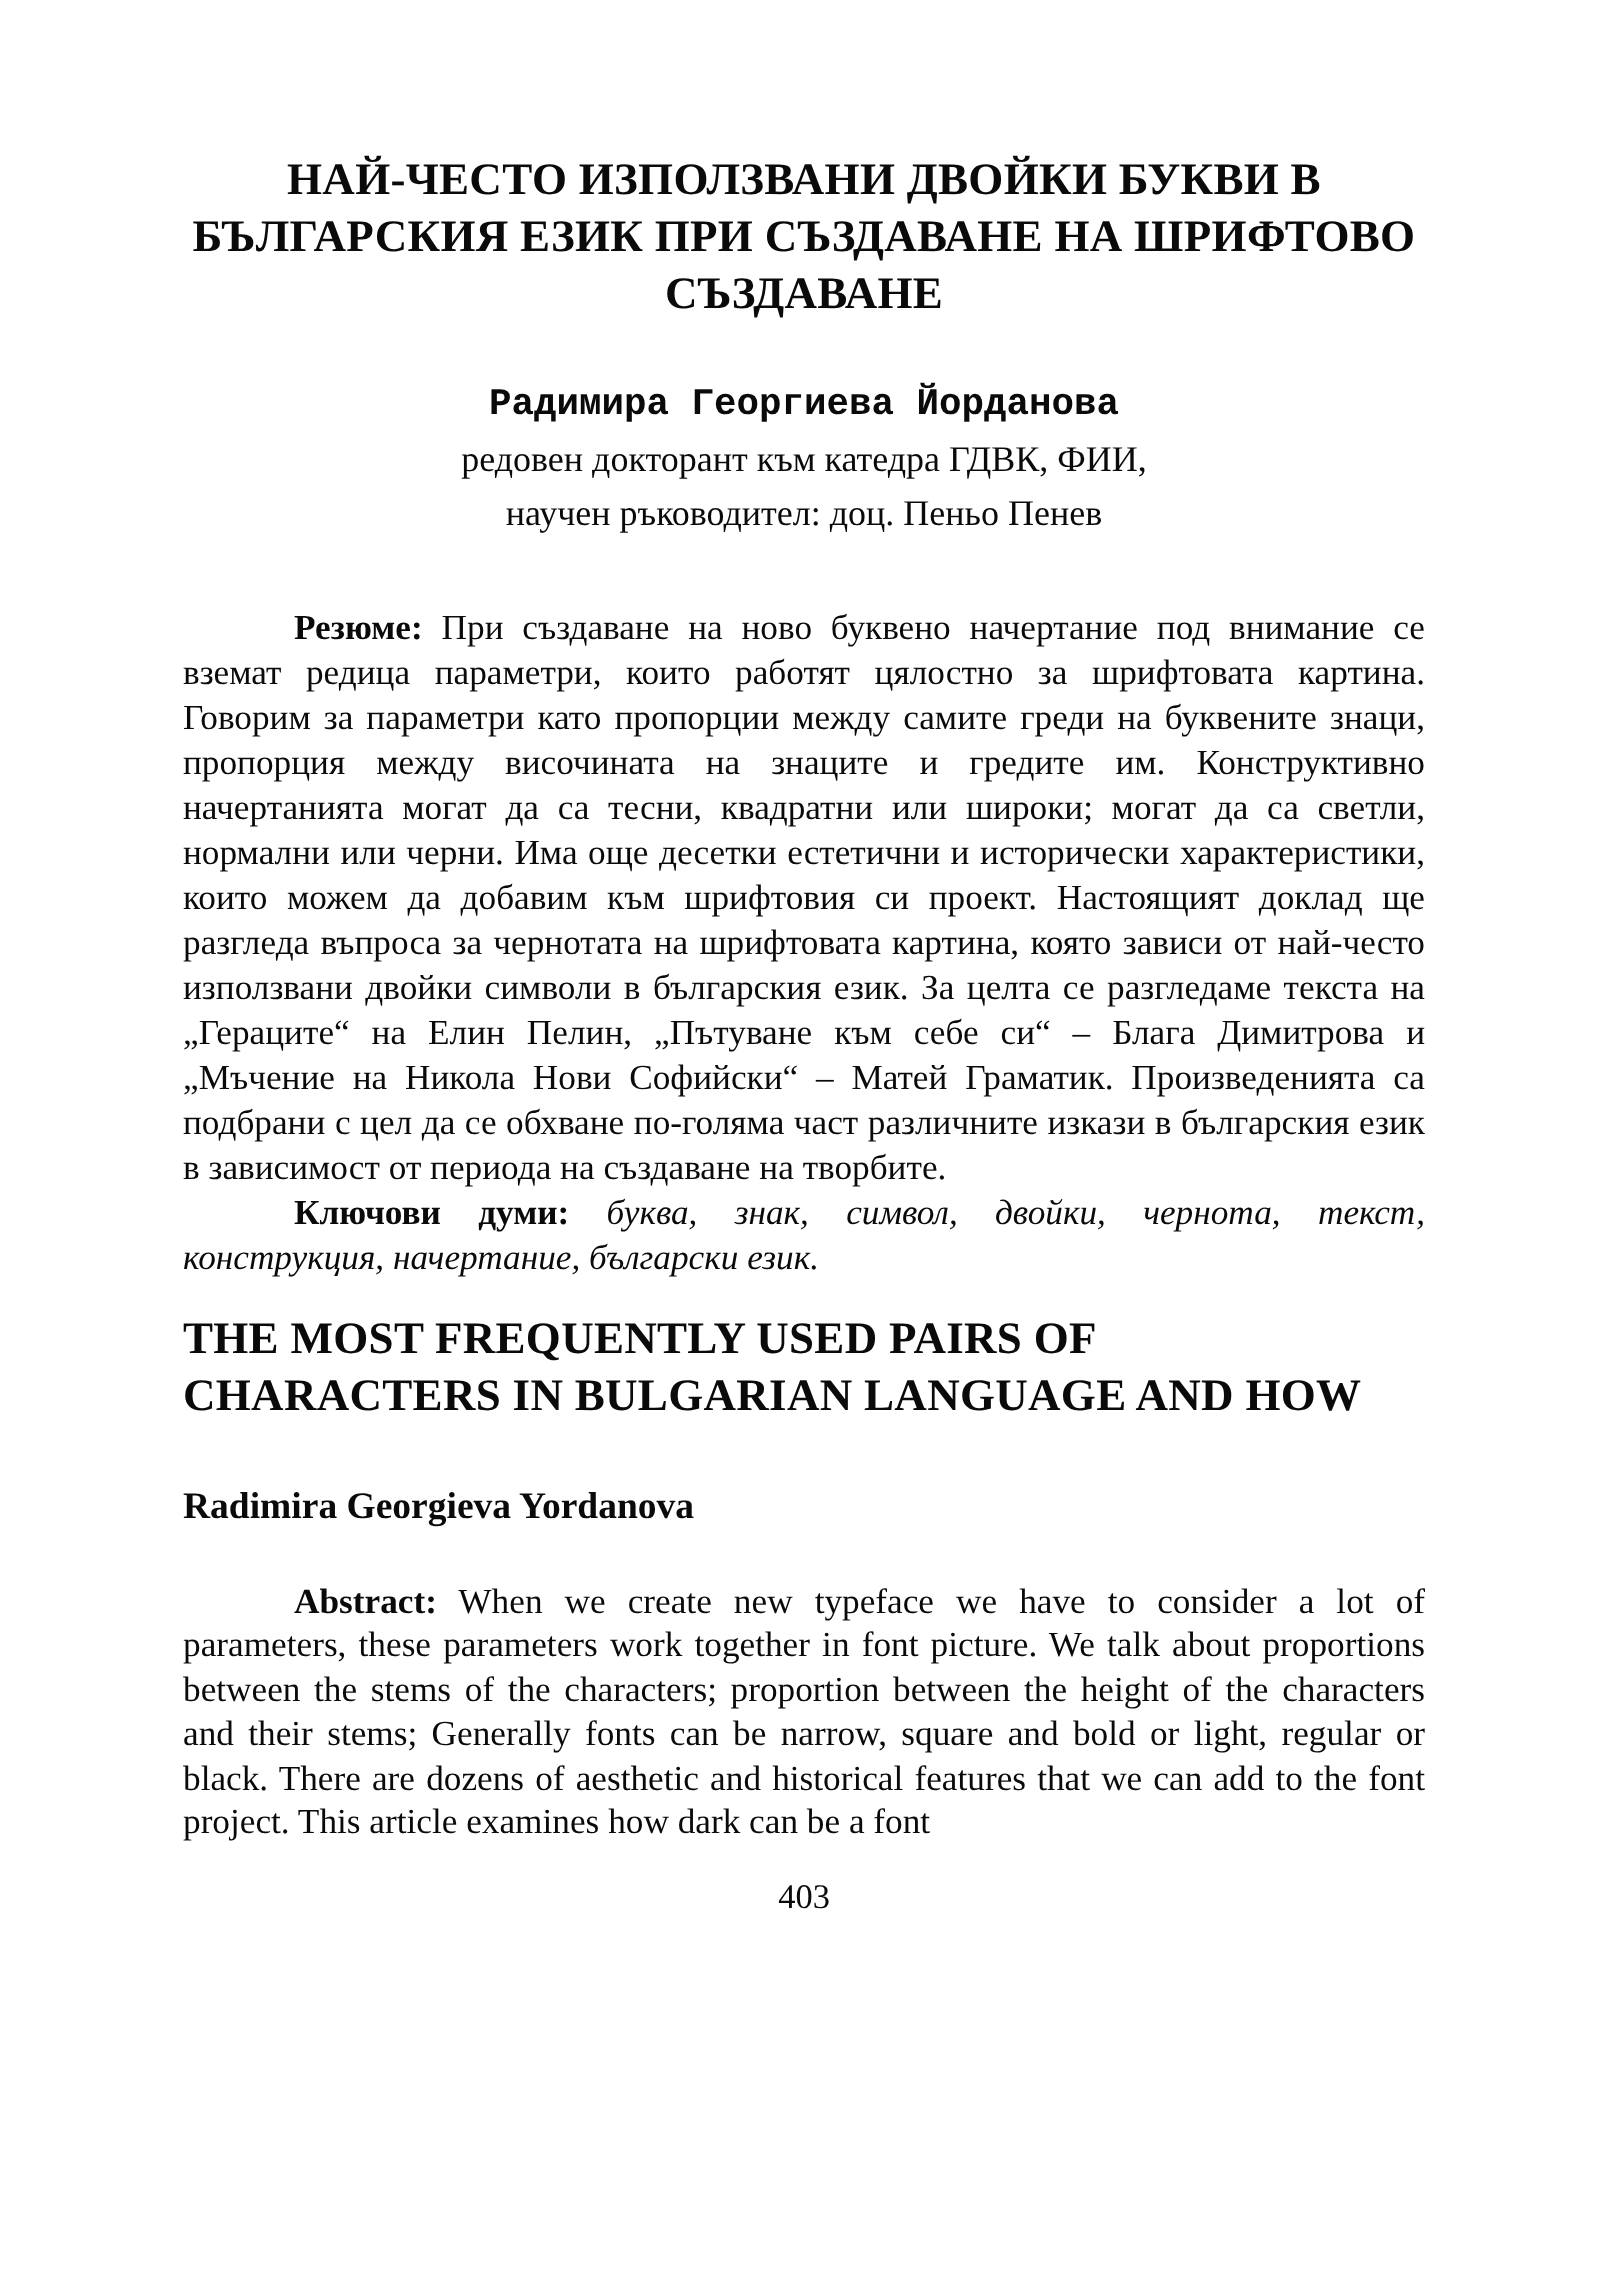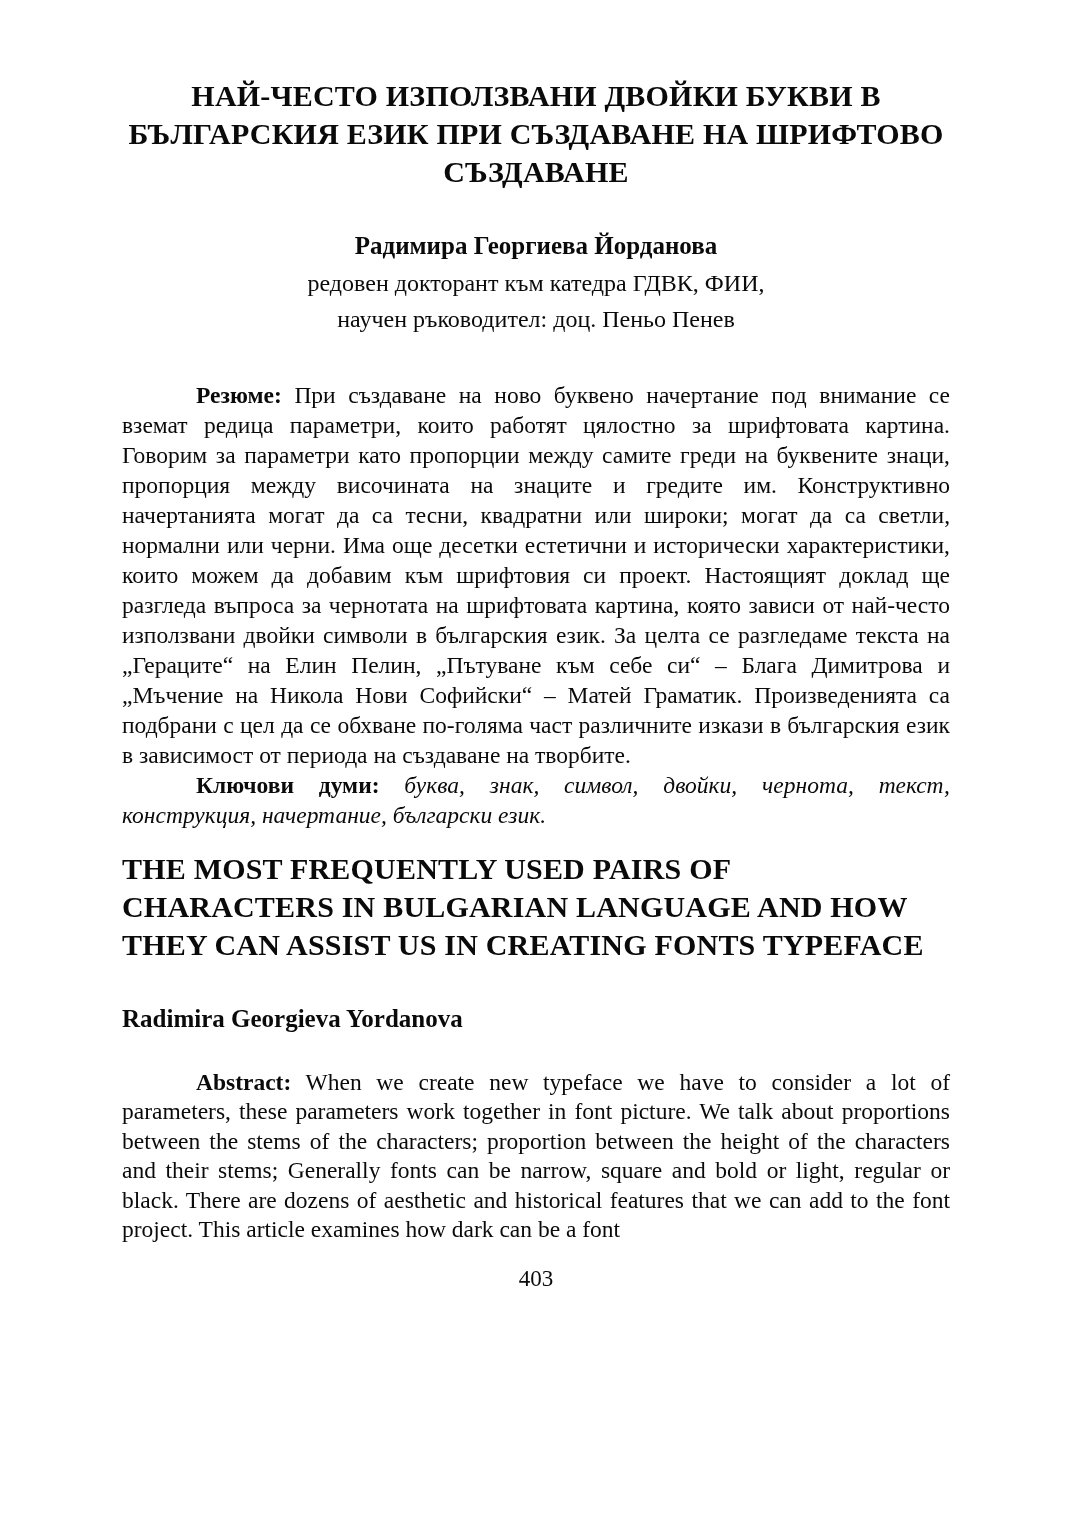--- a/index.html
+++ b/index.html
@@ -12,20 +12,21 @@
   body {
     width: 1080px;
     height: 1530px;
     overflow: hidden;
   }
   .page {
     width: 828px;
     margin-left: 122px;
     padding-top: 77px;
     box-sizing: content-box;
+    margin-top: 24px;
   }
 
   
   .bg-title {
     margin: 0;
     font-size: 30px;
     line-height: 38px;
     font-weight: bold;
     text-align: center;
     letter-spacing: 0.2px;
@@ -35,20 +36,21 @@
   
   .author-block {
     margin-top: 37px;
     text-align: center;
     font-size: 24px;
     line-height: 36.5px;
   }
   .author-name {
     font-weight: bold;
     font-size: 25px;
+    font-family: Liberation Mono, monospace;
   }
 
   
   .para {
     margin: 0;
     text-align: justify;
     text-indent: 74px;
     font-size: 23.5px;
   }
   .bg-para { line-height: 30px; }
@@ -107,21 +109,20 @@
 
   <p class="para bg-para resume-para"><b class="lead">Резюме:</b>
     <span>При създаване на ново буквено начертание под внимание се вземат редица параметри, които работят цялостно за шрифтовата картина. Говорим за параметри като пропорции между самите греди на буквените знаци, пропорция между височината на знаците и гредите им. Конструктивно начертанията могат да са тесни, квадратни или широки; могат да са светли, нормални или черни. Има още десетки естетични и исторически характеристики, които можем да добавим към шрифтовия си проект. Настоящият доклад ще разгледа въпроса за чернотата на шрифтовата картина, която зависи от най-често използвани двойки символи в българския език. За целта се разгледаме текста на „Гераците“ на Елин Пелин, „Пътуване към себе си“ – Блага Димитрова и „Мъчение на Никола Нови Софийски“ – Матей Граматик. Произведенията са подбрани с цел да се обхване по-голяма част различните изкази в българския език в зависимост от периода на създаване на творбите.</span></p>
 
   <p class="para bg-para kw-para"><b class="lead">Ключови думи:</b>
     <i>буква, знак, символ, двойки, чернота, текст, конструкция, начертание, български език.</i></p>
 
   <h2 class="en-title">
     <div class="title-line">THE MOST FREQUENTLY USED PAIRS OF</div>
     <div class="title-line">CHARACTERS IN BULGARIAN LANGUAGE AND HOW</div>
-    <div class="title-line">THEY CAN ASSIST US IN CREATING FONTS TYPEFACE</div>
   </h2>
 
   <div class="en-author">Radimira Georgieva Yordanova</div>
 
   <p class="para en-para"><b class="lead">Abstract:</b>
     <span>When we create new typeface we have to consider a lot of parameters, these parameters work together in font picture. We talk about proportions between the stems of the characters; proportion between the height of the characters and their stems; Generally fonts can be narrow, square and bold or light, regular or black. There are dozens of aesthetic and historical features that we can add to the font project. This article examines how dark can be a font</span></p>
 
   <div class="page-number">403</div>
 
 </div>

